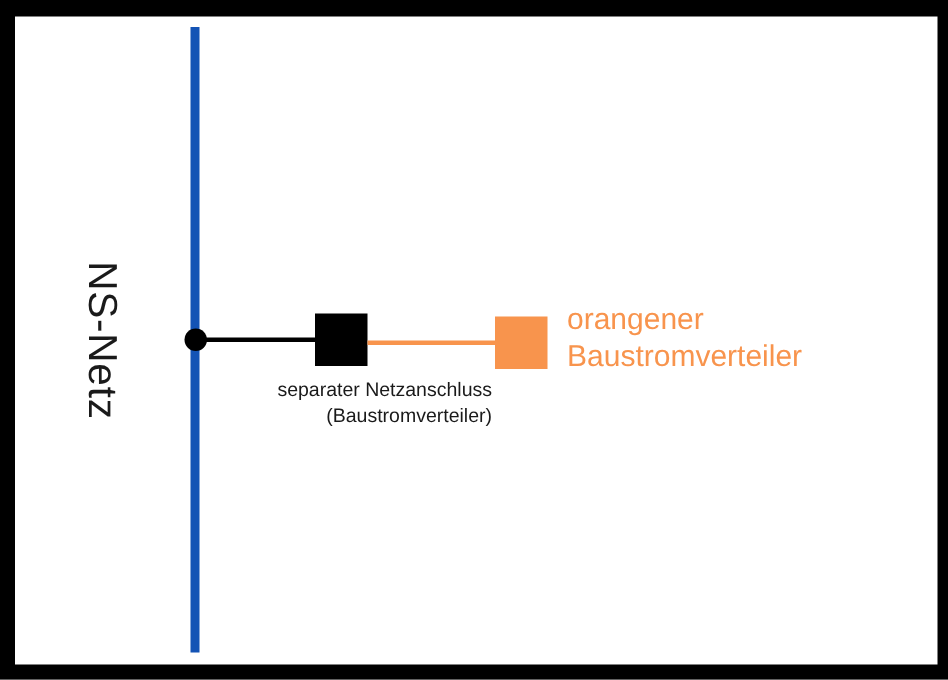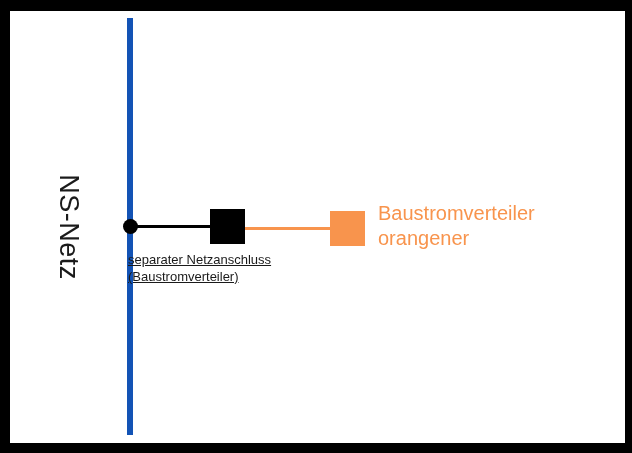--- a/index.html
+++ b/index.html
@@ -66,25 +66,24 @@
     top: 198px;
     width: 35px;
     height: 35px;
     background: var(--connection, #000000);
   }
 
   .connection-label {
     left: 118px;
     top: 240px;
     width: 200px;
-    text-align: left;
+    text-align: right;
     font-size: 13px;
     line-height: 17px;
     color: var(--text, #1a1a1a);
-    text-decoration: underline;
   }
   .connection-label span { display: block; }
 
   
   .orange-connector {
     left: 235px;
     top: 216px;
     width: 85px;
     height: 3px;
     background: var(--distributor, #f8944d);
@@ -126,17 +125,17 @@
   <div class="abs connection-label">
     <span>separater Netzanschluss</span>
     <span>(Baustromverteiler)</span>
   </div>
 
   <div class="abs orange-connector"></div>
 
   <div class="abs orange-square"></div>
 
   <div class="abs distributor-label">
+    <span>orangener</span>
     <span>Baustromverteiler</span>
-    <span>orangener</span>
   </div>
 
 </div>
 
 </body></html>

